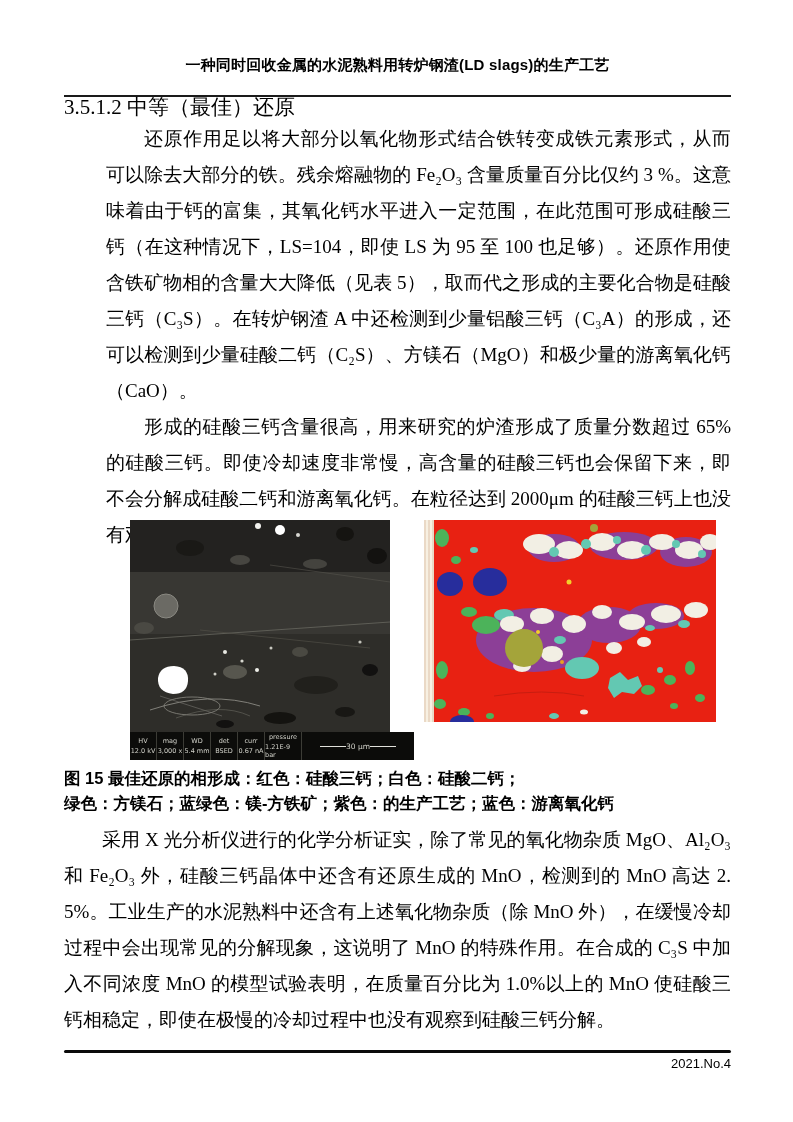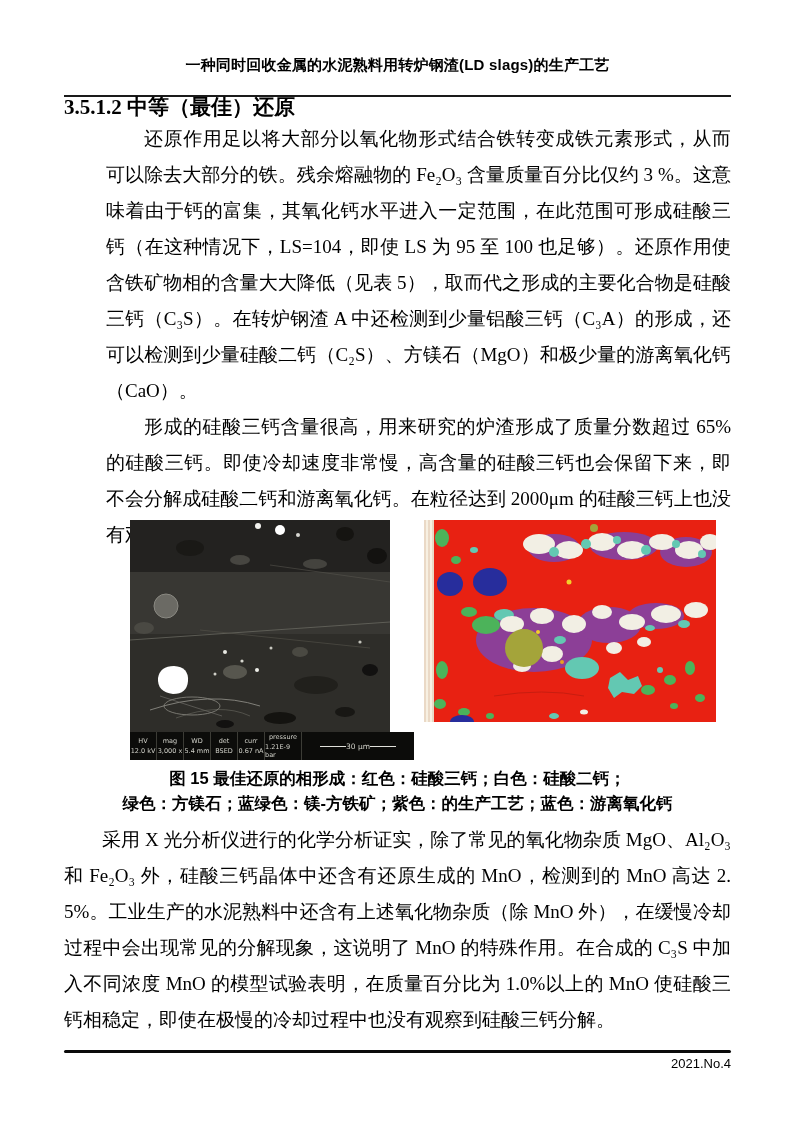--- a/index.html
+++ b/index.html
@@ -8,21 +8,21 @@
   .page{position:absolute;inset:0;}
 
   
   .header{position:absolute;left:64px;right:62px;top:56px;text-align:center;
           border-bottom:2px solid #1a1a1a;padding-bottom:20px;}
   .header-title{font-family:"Liberation Sans","DejaVu Sans",sans-serif;
                 font-size:15px;font-weight:600;letter-spacing:0.2px;}
 
   
   .section-heading{position:absolute;left:64px;top:93px;font-size:21px;
-                   font-weight:bold;}
+                   font-weight:normal;}
 
   
   .body-block-1{position:absolute;left:64px;right:62px;top:121px;margin-left:42px;}
   .body-block-2{position:absolute;left:64px;right:62px;top:822px;}
   p.para{margin:0;font-size:19px;line-height:36px;text-align:justify;
          text-indent:2em;word-break:break-all;}
 
   
   .figure-row{position:absolute;left:130px;top:520px;display:flex;
               align-items:flex-start;}
@@ -37,21 +37,21 @@
   .sem-scalebox{flex:1;display:flex;align-items:center;justify-content:center;
                 font-size:7.5px;}
   .sem-scaleline{height:1px;background:#e0e0da;width:26px;}
 
   .phase-figure{margin-left:10px;width:292px;height:202px;display:flex;}
   .phase-stripe{width:10px;height:202px;
      background:repeating-linear-gradient(to right,#ead9c6 0 2px,#f7f0e2 2px 4px);}
   .phase-figure svg{display:block;}
 
   
-  .caption{position:absolute;left:64px;right:62px;top:766px;text-align:center;
+  .caption{position:absolute;left:64px;right:62px;top:766px;
            font-family:"Liberation Sans","DejaVu Sans",sans-serif;
            font-weight:bold;font-size:16.5px;line-height:25px;}
 
   
   .footer-line{position:absolute;left:64px;right:62px;top:1050px;height:3px;
                background:#0a0a0a;border-radius:2px;}
   .footer-pageno{position:absolute;left:0;right:0;top:1056px;text-align:center;
                  font-family:"Liberation Sans","DejaVu Sans",sans-serif;font-size:13px;}
   .footer-issue{position:absolute;right:62px;top:1056px;
                 font-family:"Liberation Sans","DejaVu Sans",sans-serif;font-size:13px;}

